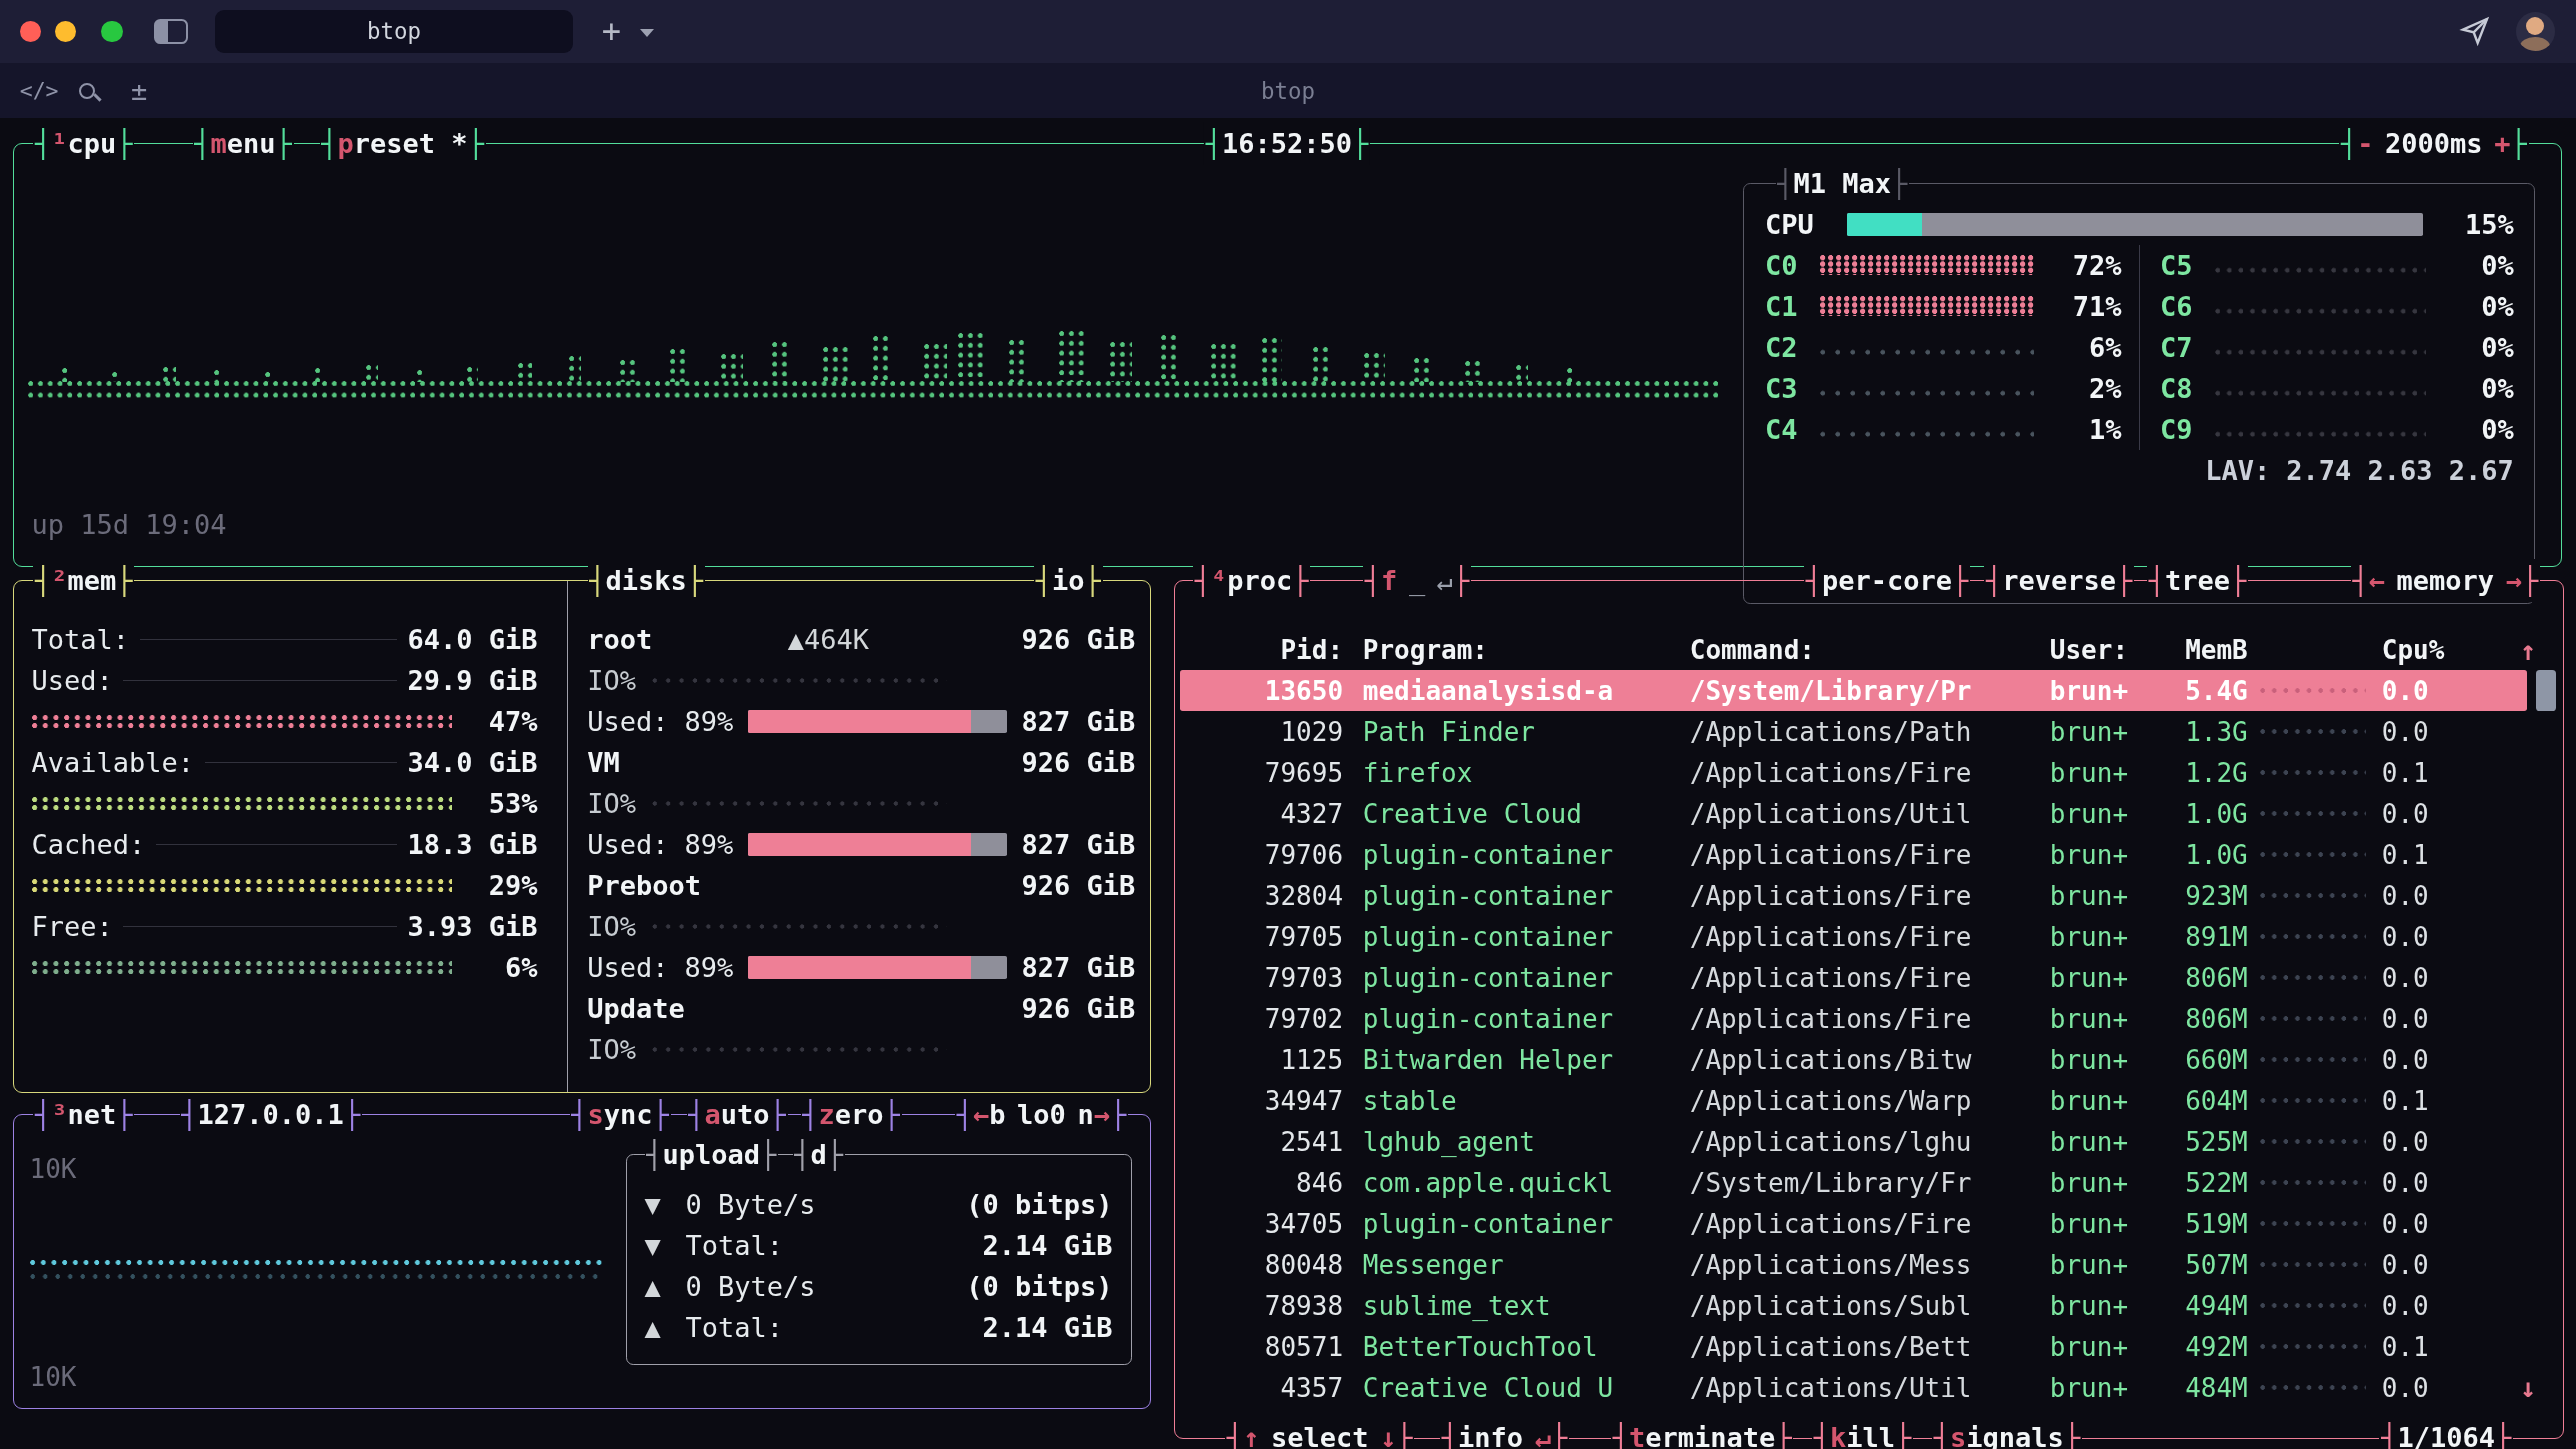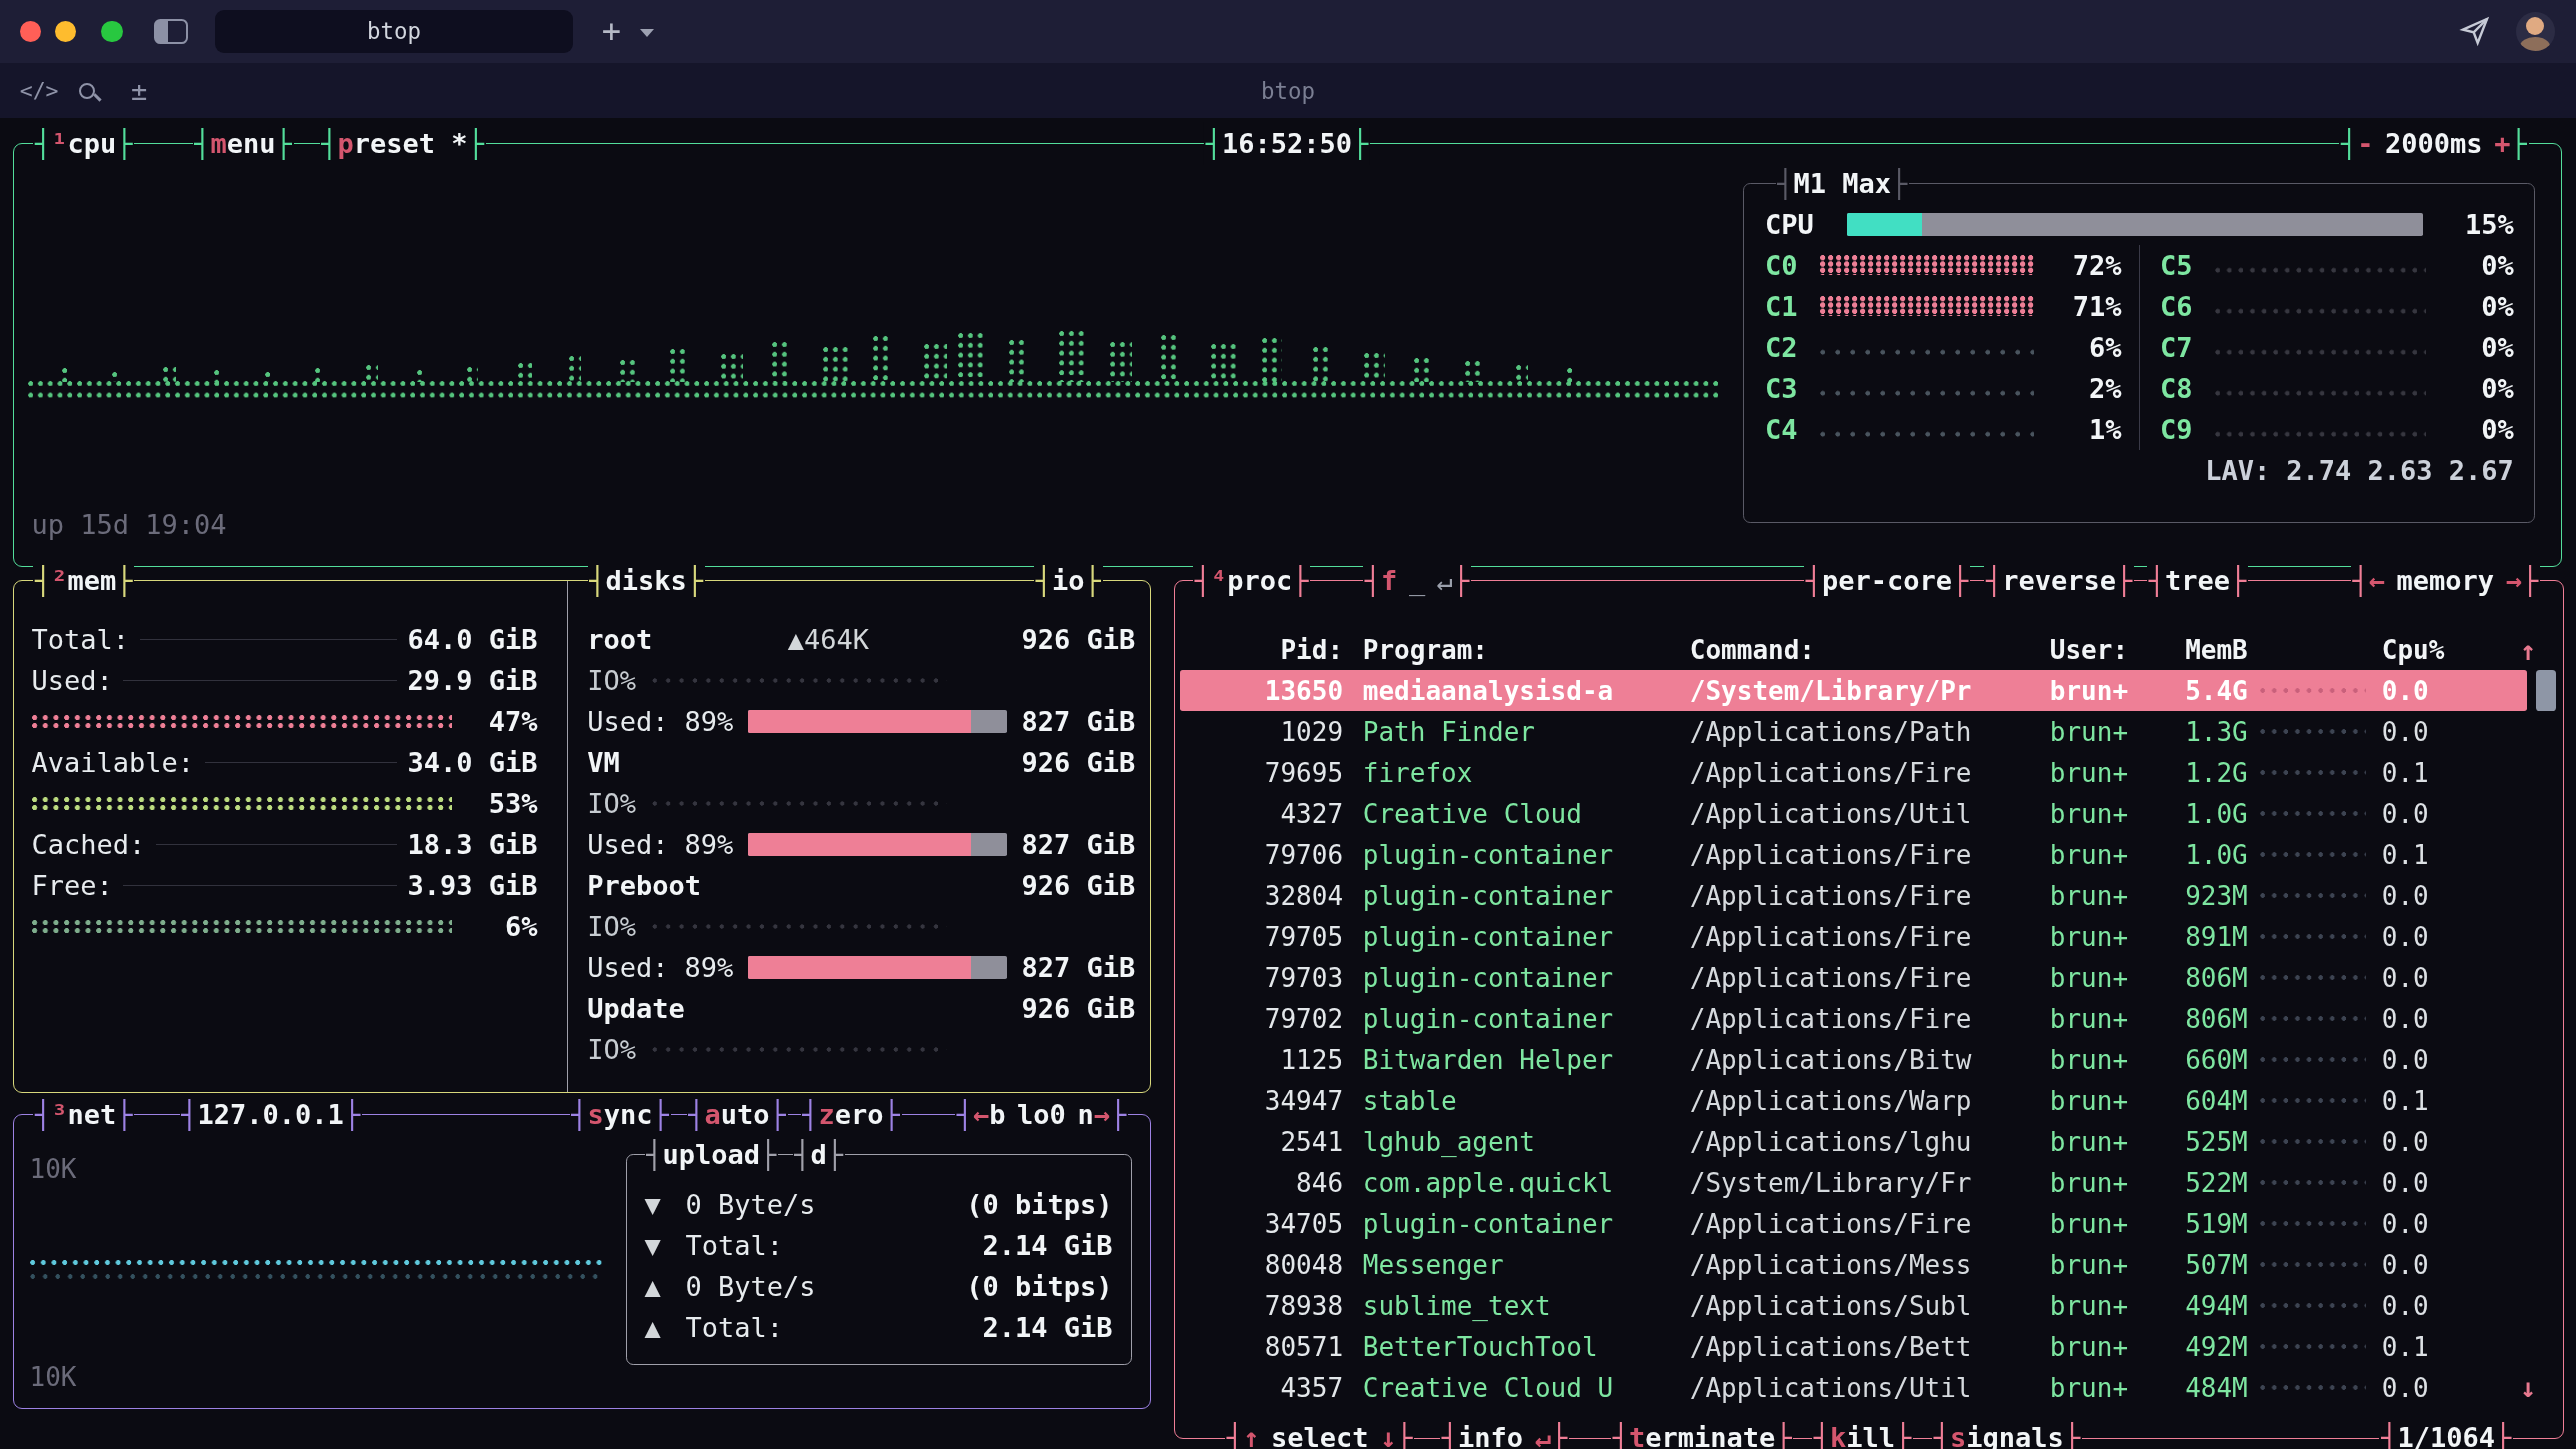--- a/index.html
+++ b/index.html
@@ -62,21 +62,21 @@
   .cpu-graph{position:absolute;left:14.3px;top:166px;width:1691px;height:93px}
   .cpu-base{position:absolute;left:0;bottom:0;width:100%;height:23px;
             background-image:radial-gradient(circle at 2.7px 3.6px,var(--graph_green) 2.2px,transparent 2.7px);
             background-size:9.8px 11.6px}
   .spike{position:absolute;bottom:21.5px;
          background-image:radial-gradient(circle at 2.7px 3.6px,var(--graph_green) 2.2px,transparent 2.7px);
          background-size:9.8px 9.8px}
   .uptime{position:absolute;left:18px;top:365px;color:var(--dim)}
 
   
-  .mpanel{position:absolute;left:1729px;top:39px;width:792px;height:340px;border:1.8px solid var(--panel_border);
+  .mpanel{position:absolute;left:1729px;top:39px;width:792px;height:421px;border:1.8px solid var(--panel_border);
           border-radius:7.2px;--bc:var(--panel_border)}
   .mrows{position:absolute;left:21.5px;right:19.7px;top:19.7px}
   .prow-cpu{display:flex;align-items:center;height:41px}
   .cl{width:66px;font-weight:bold;color:var(--text_bright)}
   .cpubar{flex:1;height:23px;background:var(--bar_gray);margin:0 16px;position:relative;border-radius:1.8px;overflow:hidden}
   .cpubar-fill{position:absolute;left:0;top:0;bottom:0;background:var(--teal)}
   .cpct{width:75px;text-align:right;font-weight:bold;color:var(--text_bright)}
   .pcols{display:flex}
   .pcol{width:50%}
   .pcol.right{border-left:1.8px solid #3a3a48;padding-left:19.7px}
@@ -378,20 +378,24 @@
             <div class="mrow">
               <div class="mdots m-avail"></div>
               <b class="mpct">53%</b>
             </div>
 
             <div class="mrow">
               <span class="mlabel">Cached:</span>
               <span class="leader"></span>
               <b class="mval">18.3 GiB</b>
             </div>
+            <div class="mrow">
+              <div class="mdots m-cache"></div>
+              <b class="mpct">29%</b>
+            </div>
 
             <div class="mrow">
               <span class="mlabel">Free:</span>
               <span class="leader"></span>
               <b class="mval">3.93 GiB</b>
             </div>
             <div class="mrow">
               <div class="mdots m-free"></div>
               <b class="mpct">6%</b>
             </div>

